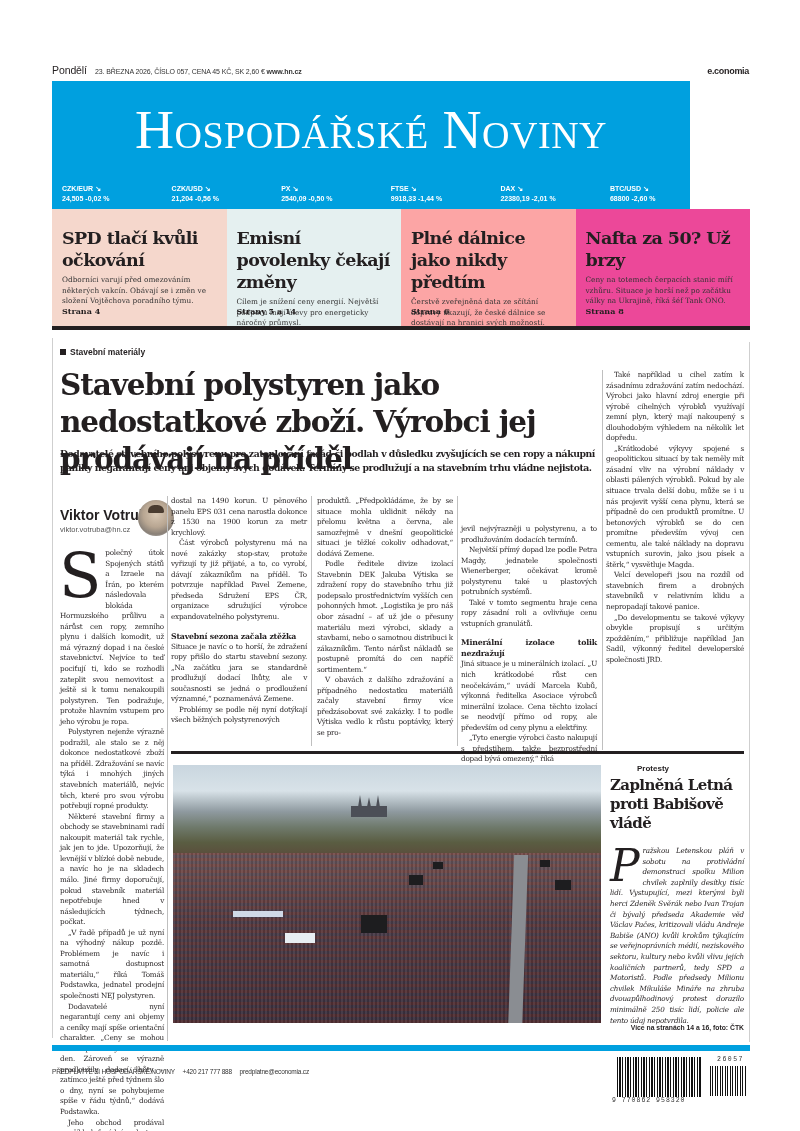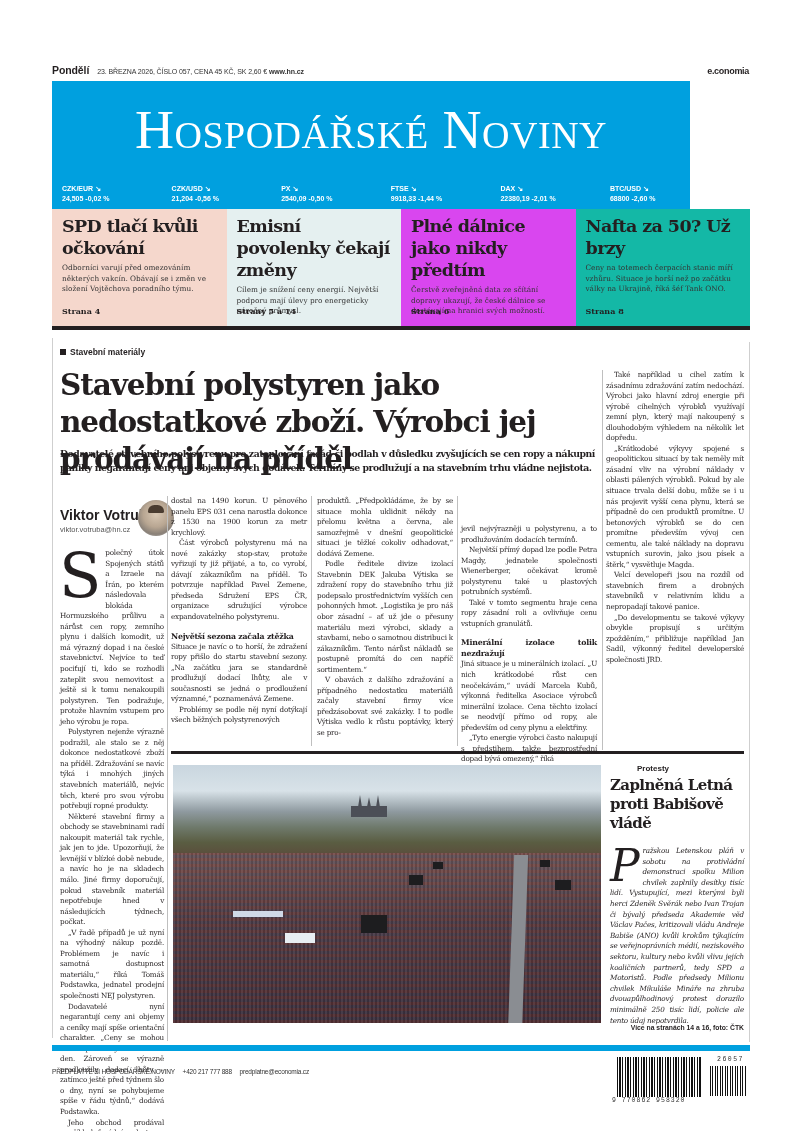--- a/index.html
+++ b/index.html
@@ -1,32 +1,32 @@
 <!DOCTYPE html>
 <html><head>
 <meta charset="utf-8">
 <style>
   * { box-sizing: border-box; margin: 0; padding: 0; }
   html, body { width: 800px; height: 1131px; background: #ffffff; overflow: hidden; }
   body { font-family: "DejaVu Serif", serif; color: #231f20; position: relative; }
 
   .topline { position: absolute; left: 52px; top: 64px; width: 697px; height: 16px; display: flex; align-items: baseline; justify-content: space-between; }
   .topline .meta { font-family: "Liberation Sans", sans-serif; font-size: 7px; color: #333; letter-spacing: -0.1px; }
-  .topline .meta b { font-size: 10.5px; font-weight: bold; color: #231f20; margin-right: 8px; }
+  .topline .meta b { font-size: 10.5px; font-weight: normal; color: #231f20; margin-right: 8px; }
   .topline .meta .url { font-weight: bold; }
   .topline .brand { font-family: "Liberation Sans", sans-serif; font-weight: bold; font-size: 9px; color: #231f20; letter-spacing: -0.3px; }
 
   .masthead { position: absolute; left: 52px; top: 81px; width: 638px; height: 128px; background: #00a0df; }
   .masthead .title { position: absolute; left: 0; right: 0; top: 14px; text-align: center; color: #fff; font-family: "Liberation Serif", serif; font-size: 54px; font-variant: small-caps; letter-spacing: 0.5px; line-height: 70px; }
   .ticker { position: absolute; left: 10px; right: 10px; top: 103px; display: flex; justify-content: space-between; }
   .tick { font-family: "Liberation Sans", sans-serif; font-weight: bold; color: #fff; font-size: 7px; line-height: 10px; width: 92px; }
   .tick .arr { display: inline-block; font-size: 7px; margin-left: 2px; }
 
   .teasers { position: absolute; left: 52px; top: 209px; width: 698px; height: 117px; display: flex; }
-  .teaser { flex: 1; padding: 6px 10px 0 10px; position: relative; }
+  .teaser { flex: 1; padding: 18px 10px 0 10px; position: relative; }
   .teaser h2 { font-family: "DejaVu Serif", serif; font-weight: bold; font-size: 17.5px; line-height: 22px; letter-spacing: -0.6px; color: #231f20; }
   .teaser p { font-size: 7.3px; line-height: 10.5px; color: #333; margin-top: 4px; }
   .teaser .page { position: absolute; left: 10px; bottom: 10px; font-weight: bold; font-size: 8px; color: #231f20; }
   .teasers-rule { position: absolute; left: 52px; top: 326px; width: 698px; height: 4px; background: #231f20; }
 
   .vrule-left { position: absolute; left: 52px; top: 338px; width: 1px; height: 700px; background: #cfcfcf; }
   .vrule-right { position: absolute; left: 749px; top: 342px; width: 1px; height: 700px; background: #cfcfcf; }
 
   .kicker { position: absolute; left: 60px; top: 347px; font-family: "Liberation Sans", sans-serif; font-weight: bold; font-size: 8.5px; color: #231f20; }
   .kicker .sq { display: inline-block; width: 6px; height: 6px; background: #231f20; margin-right: 4px; vertical-align: 0px; }
@@ -105,26 +105,26 @@
   <div class="teaser" style="background:#f5d7cc">
     <h2>SPD tlačí kvůli očkování</h2>
     <p>Odborníci varují před omezováním některých vakcín. Obávají se i změn ve složení Vojtěchova poradního týmu.</p>
     <div class="page">Strana 4</div>
   </div>
   <div class="teaser" style="background:#e5f0f0">
     <h2>Emisní povolenky čekají změny</h2>
     <p>Cílem je snížení ceny energií. Největší podporu mají úlevy pro energeticky náročný průmysl.</p>
     <div class="page">Strany 5 a 14</div>
   </div>
-  <div class="teaser" style="background:#d946ef">
+  <div class="teaser" style="background:#fca5a5">
     <h2>Plné dálnice jako nikdy předtím</h2>
     <p>Čerstvě zveřejněná data ze sčítání dopravy ukazují, že české dálnice se dostávají na hranici svých možností.</p>
     <div class="page">Strana 6</div>
   </div>
-  <div class="teaser" style="background:#14b8a6">
+  <div class="teaser" style="background:#ec4899">
     <h2>Nafta za 50? Už brzy</h2>
     <p>Ceny na totemech čerpacích stanic míří vzhůru. Situace je horší než po začátku války na Ukrajině, říká šéf Tank ONO.</p>
     <div class="page">Strana 8</div>
   </div>
 </div>
 <div class="teasers-rule"></div>
 
 <div class="vrule-left"></div>
 <div class="vrule-right"></div>
 
@@ -145,21 +145,21 @@
   <p>Některé stavební firmy a obchody se stavebninami radí nakoupit materiál tak rychle, jak jen to jde. Upozorňují, že levnější v blízké době nebude, a navíc ho je na skladech málo. Jiné firmy doporučují, pokud stavebník materiál nepotřebuje hned v následujících týdnech, počkat.</p>
   <p>„V řadě případů je už nyní na výhodný nákup pozdě. Problémem je navíc i samotná dostupnost materiálu,“ říká Tomáš Podstawka, jednatel prodejní společnosti NEJ polystyren.</p>
   <p>Dodavatelé nyní negarantují ceny ani objemy a ceníky mají spíše orientační charakter. „Ceny se mohou měnit prakticky ze dne na den. Zároveň se výrazně prodloužily dodací lhůty – zatímco ještě před týdnem šlo o dny, nyní se pohybujeme spíše v řádu týdnů,“ dodává Podstawka.</p>
   <p>Jeho obchod prodával například fasádní polystyren EPS 040 před zdražením za 1250 korun za metr krychlový (včetně DPH) a nyní se</p>
 </div>
 <div class="colsep" style="left:167px; top:496px; height:545px"></div>
 
 <div class="col col2">
   <p class="noind">dostal na 1490 korun. U pěnového panelu EPS 031 cena narostla dokonce z 1530 na 1900 korun za metr krychlový.</p>
   <p>Část výrobců polystyrenu má na nové zakázky stop-stav, protože vyřizují ty již přijaté, a to, co vyrobí, dávají zákazníkům na příděl. To potvrzuje například Pavel Zemene, předseda Sdružení EPS ČR, organizace sdružující výrobce expandovatelného polystyrenu.</p>
-  <h4>Největší sezona začala ztěžka</h4>
+  <h4>Stavební sezona začala ztěžka</h4>
   <p class="noind">Situace je navíc o to horší, že zdražení ropy přišlo do startu stavební sezony. „Na začátku jara se standardně prodlužují dodací lhůty, ale v současnosti se jedná o prodloužení významné,“ poznamenává Zemene.</p>
   <p>Problémy se podle něj nyní dotýkají všech běžných polystyrenových</p>
 </div>
 <div class="colsep" style="left:311px; top:496px; height:250px"></div>
 
 <div class="col col3">
   <p class="noind">produktů. „Předpokládáme, že by se situace mohla uklidnit někdy na přelomu května a června, ale samozřejmě v dnešní geopolitické situaci je těžké cokoliv odhadovat,“ dodává Zemene.</p>
   <p>Podle ředitele divize izolací Stavebnin DEK Jakuba Výtiska se zdražení ropy do stavebního trhu již podepsalo prostřednictvím vyšších cen pohonných hmot. „Logistika je pro náš obor zásadní – ať už jde o přesuny materiálu mezi výrobci, sklady a stavbami, nebo o samotnou distribuci k zákazníkům. Tento nárůst nákladů se postupně promítá do cen napříč sortimentem.“</p>
   <p>V obavách z dalšího zdražování a případného nedostatku materiálů začaly stavební firmy více předzásobovat své zakázky. I to podle Výtiska vedlo k růstu poptávky, který se pro-</p>
 </div>

